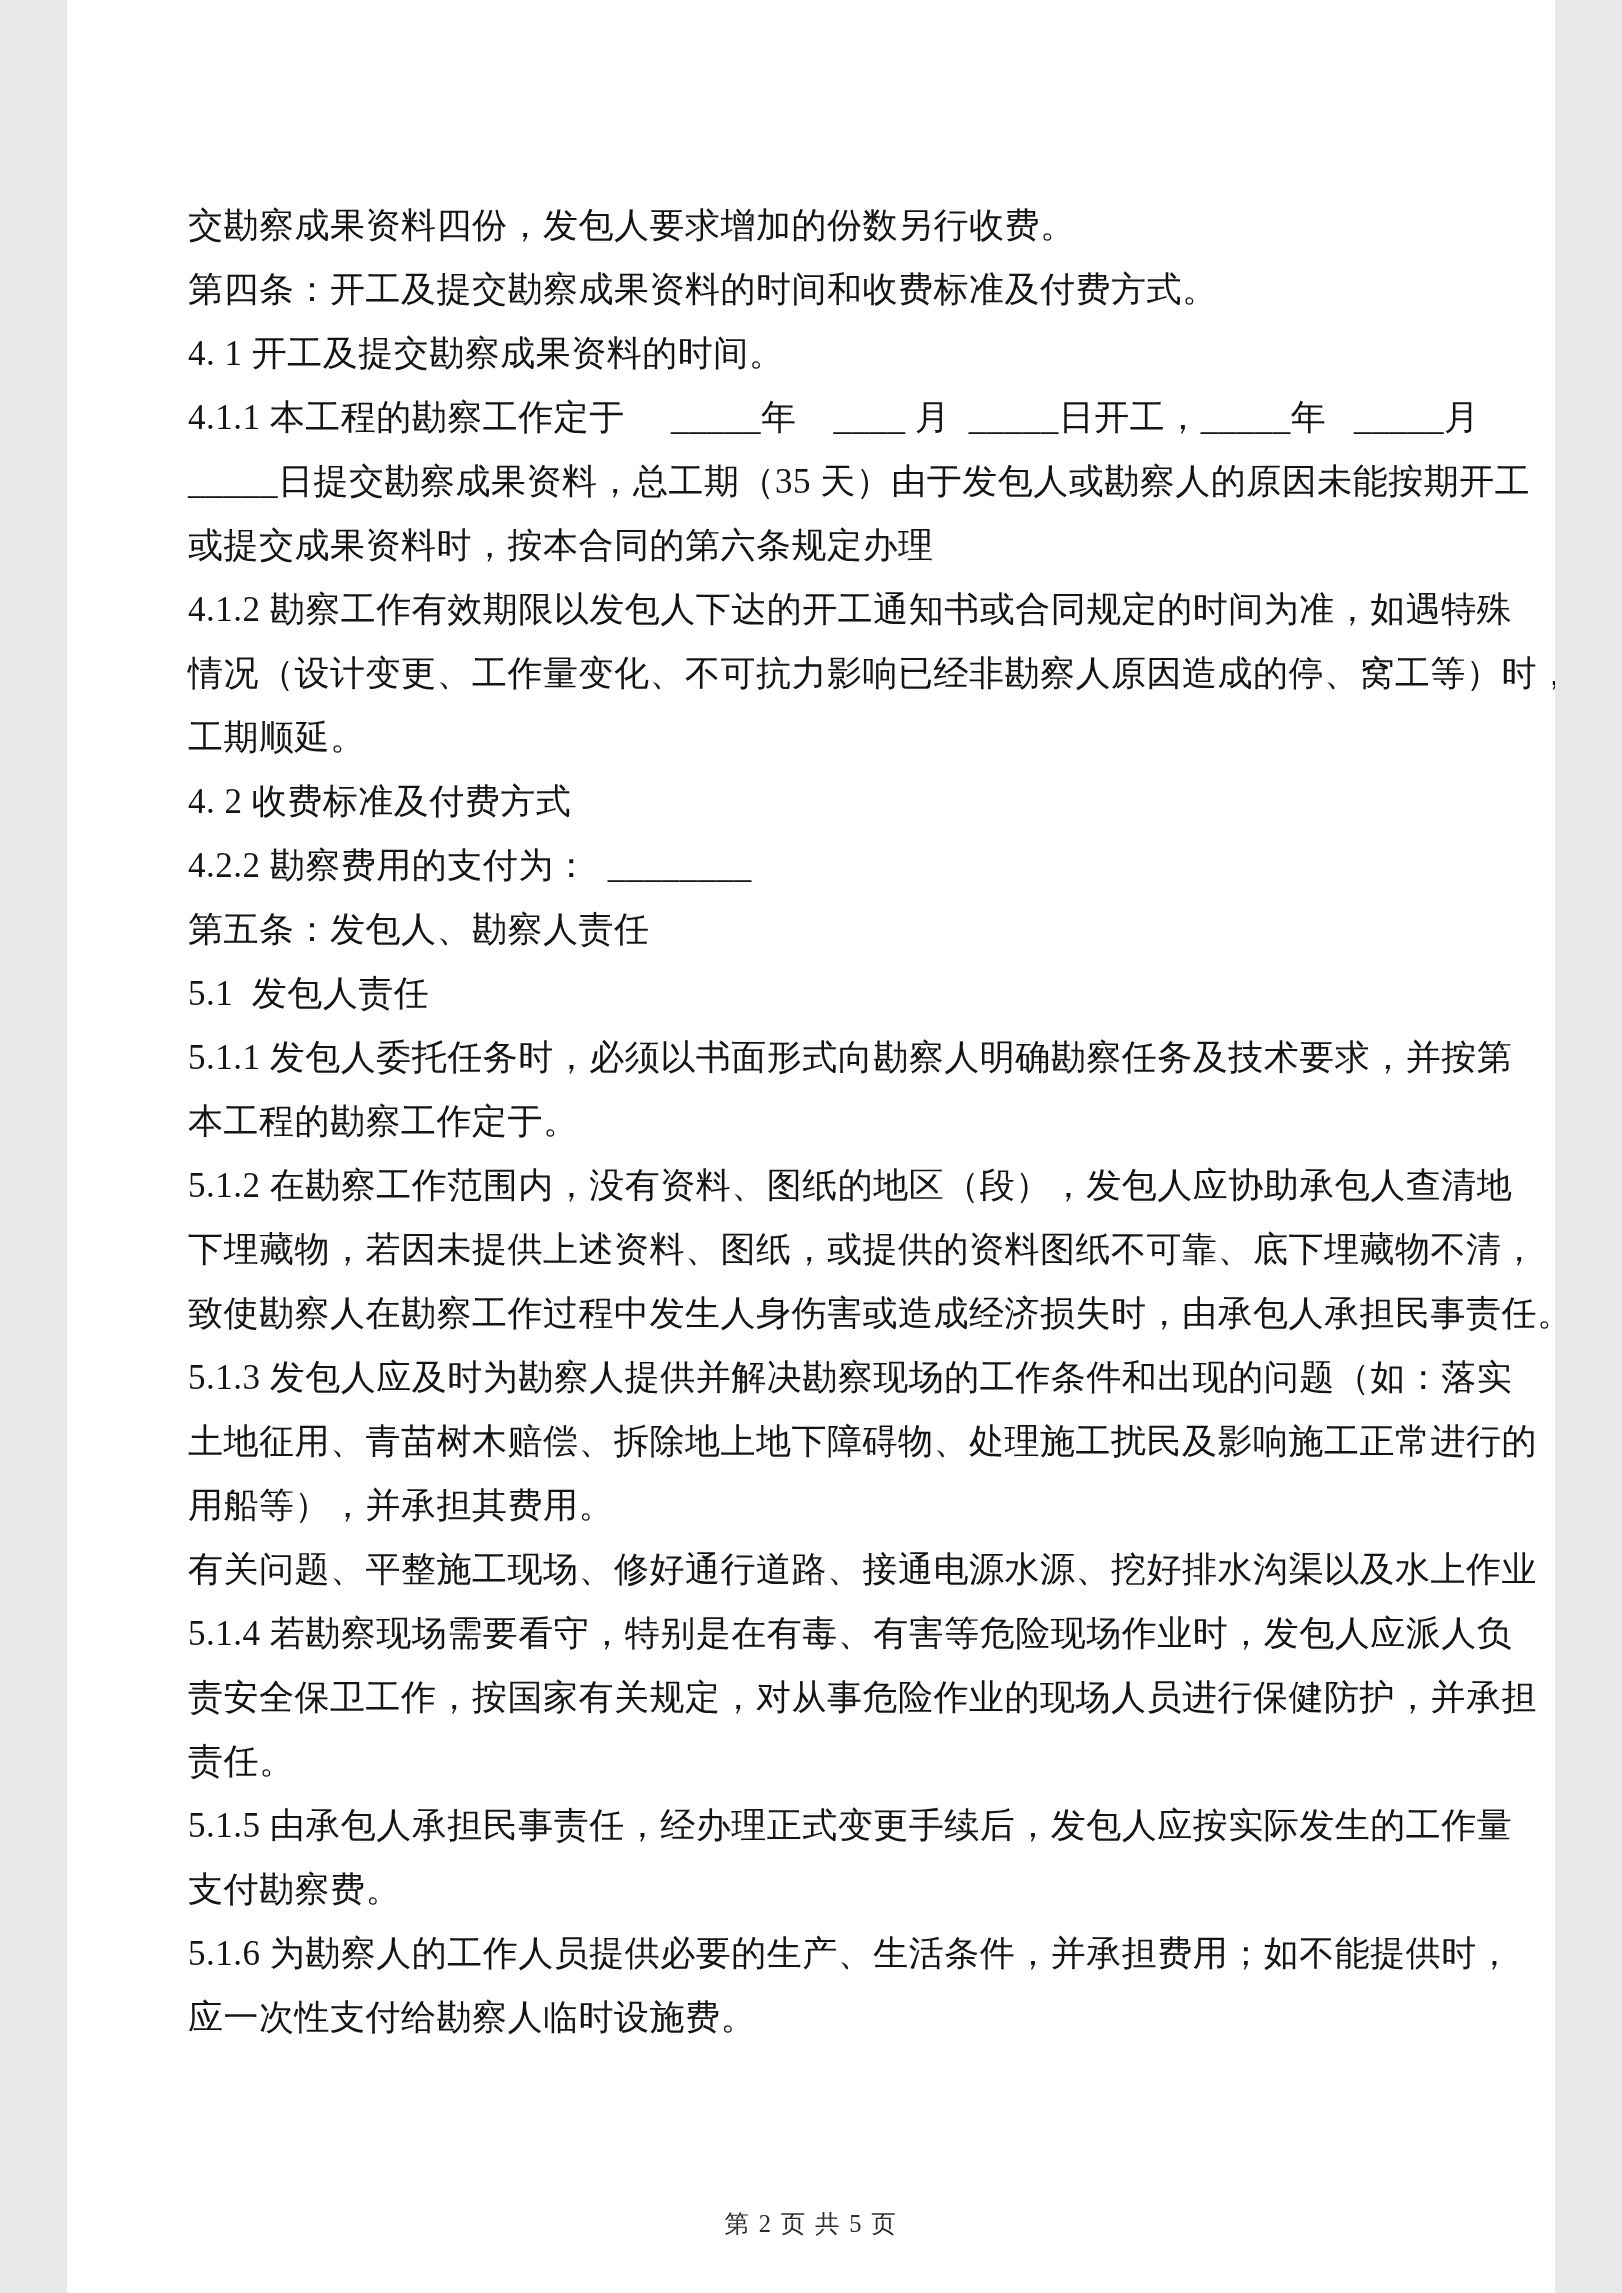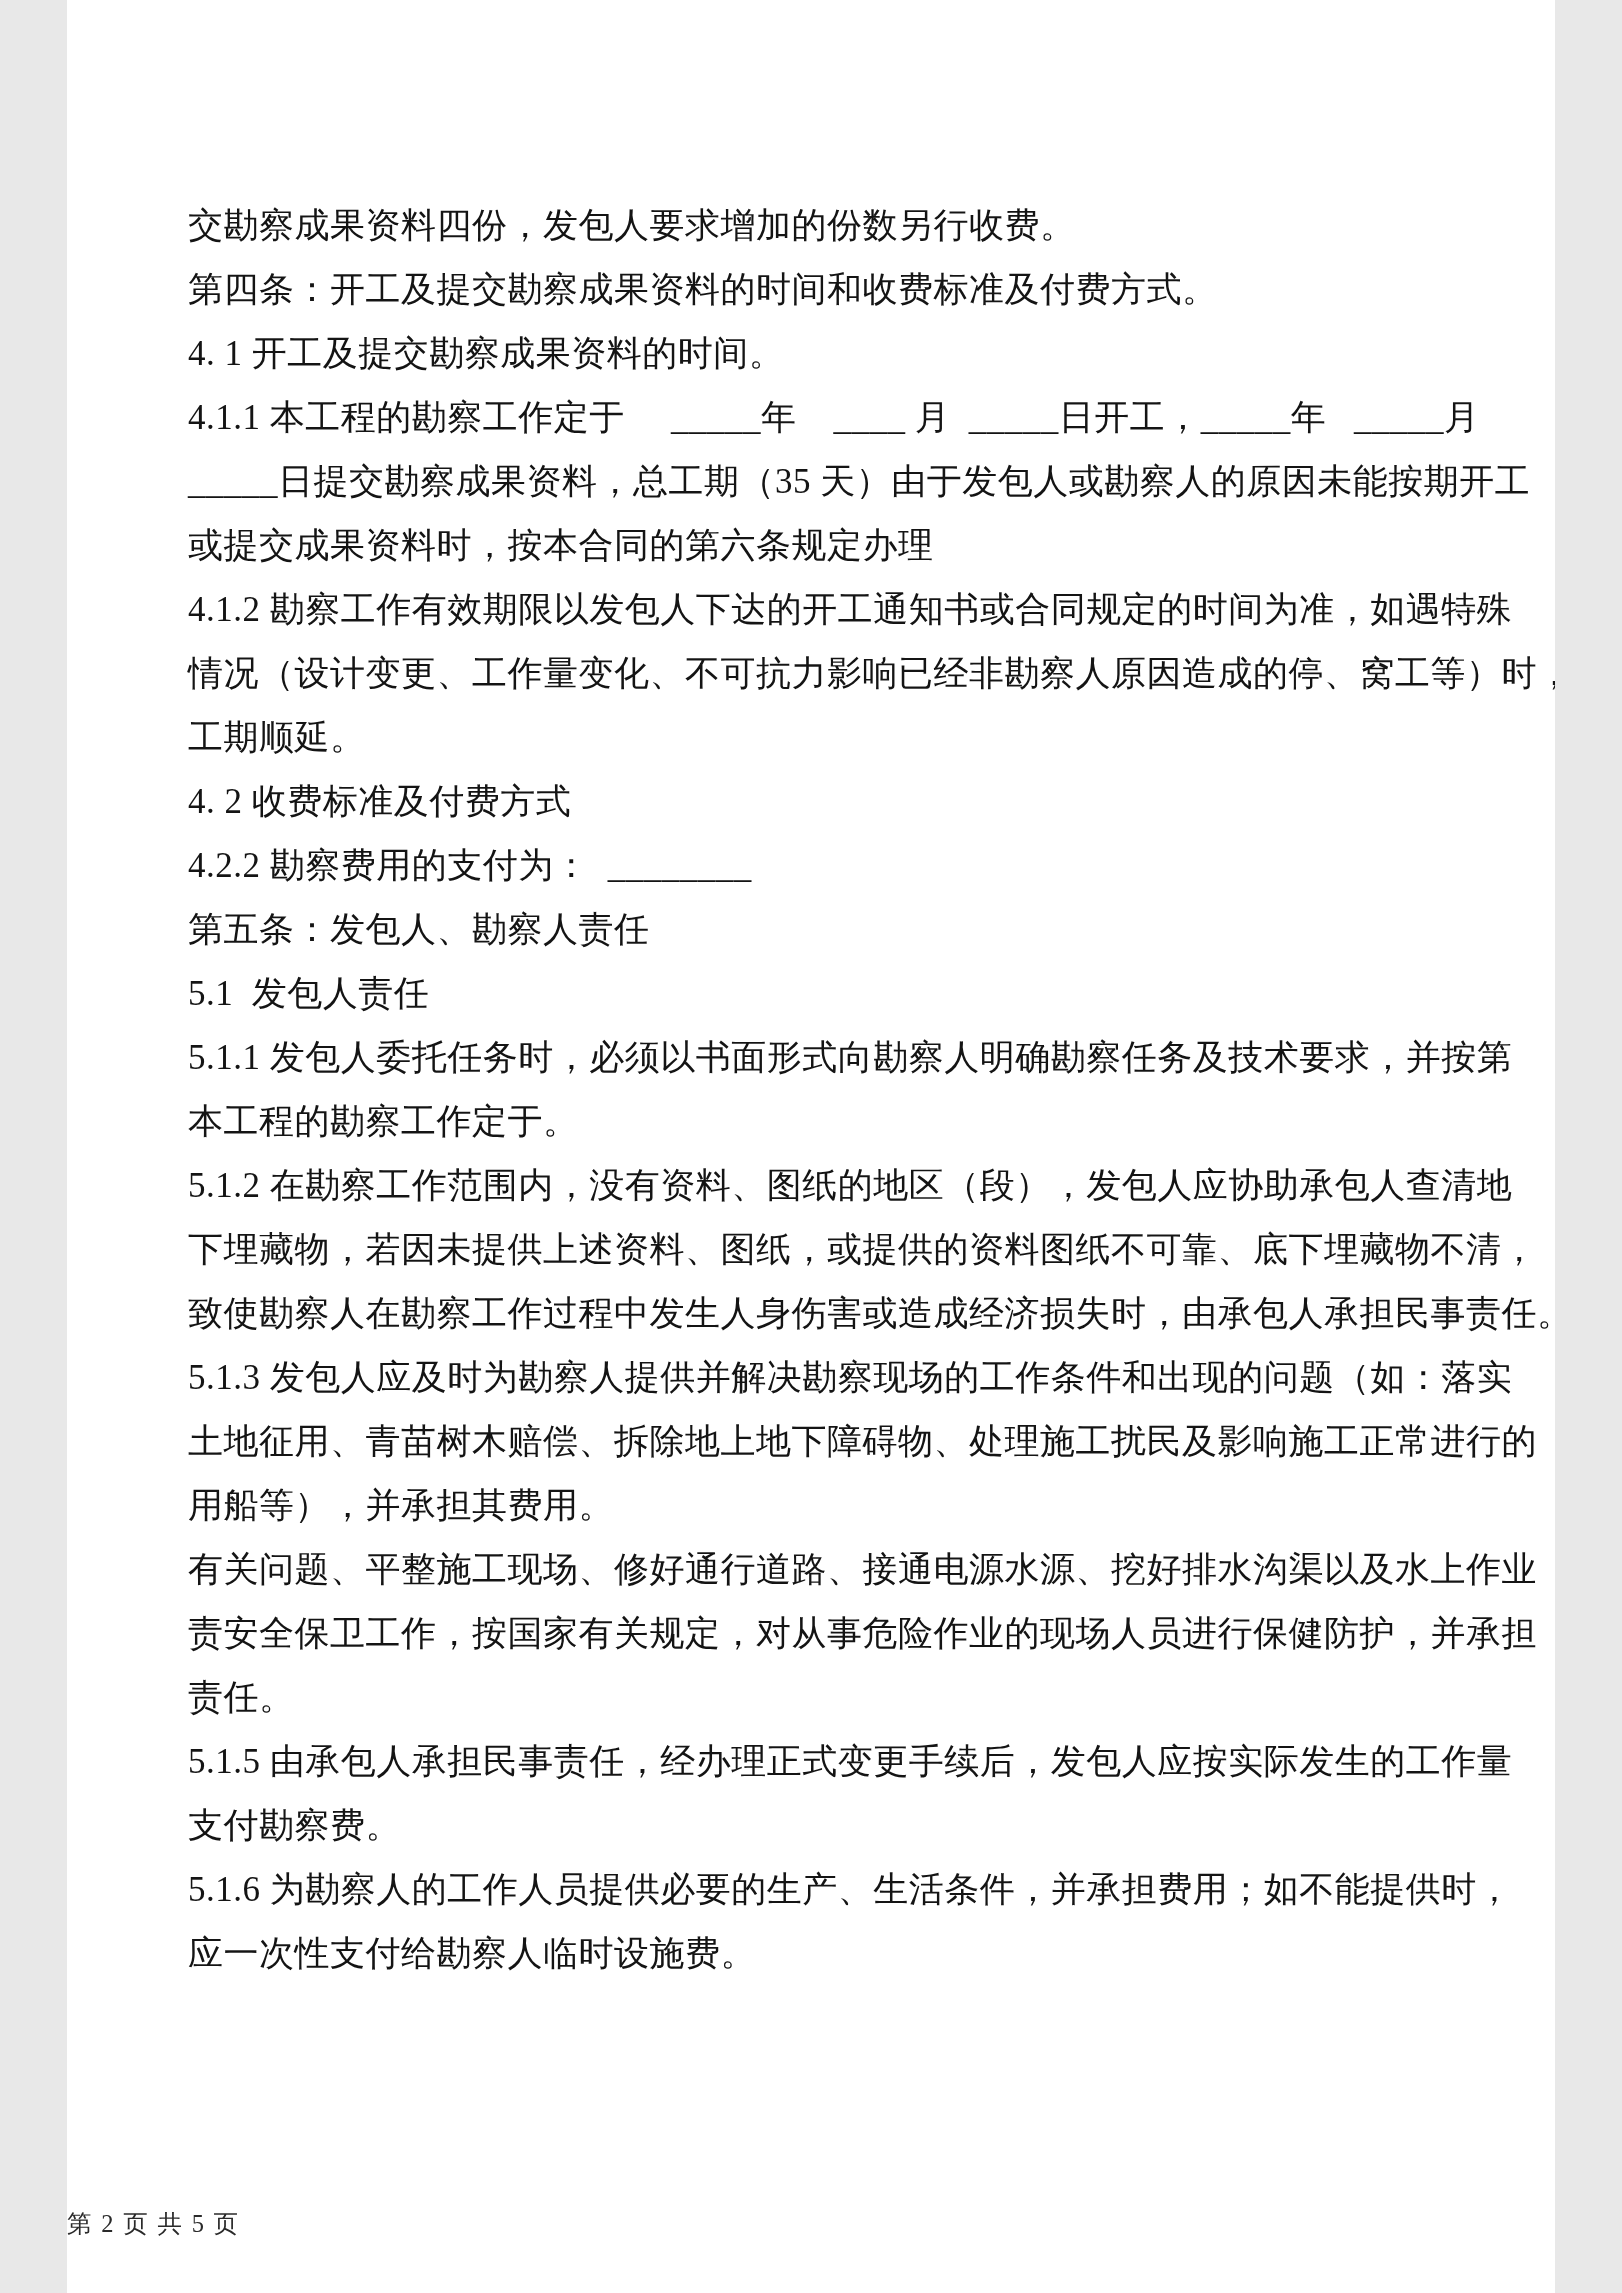--- a/index.html
+++ b/index.html
@@ -24,21 +24,21 @@
     line-height:64px;
     height:64px;
     letter-spacing:0.5px;
     white-space:pre;
   }
   .footer{
     position:absolute;
     left:0;
     top:2207px;
     width:100%;
-    text-align:left;
+    text-align:center;
     font-size:24.5px;
     letter-spacing:1.8px;
     color:#2a2a2a;
   }
 </style>
 </head>
 <body>
 
 <div class="page">
   <div class="content">
@@ -57,20 +57,21 @@
     <div class="line">5.1  发包人责任</div>
     <div class="line">5.1.1 发包人委托任务时，必须以书面形式向勘察人明确勘察任务及技术要求，并按第</div>
     <div class="line">本工程的勘察工作定于。</div>
     <div class="line">5.1.2 在勘察工作范围内，没有资料、图纸的地区（段），发包人应协助承包人查清地</div>
     <div class="line">下埋藏物，若因未提供上述资料、图纸，或提供的资料图纸不可靠、底下埋藏物不清，</div>
     <div class="line">致使勘察人在勘察工作过程中发生人身伤害或造成经济损失时，由承包人承担民事责任。</div>
     <div class="line">5.1.3 发包人应及时为勘察人提供并解决勘察现场的工作条件和出现的问题（如：落实</div>
     <div class="line">土地征用、青苗树木赔偿、拆除地上地下障碍物、处理施工扰民及影响施工正常进行的</div>
     <div class="line">用船等），并承担其费用。</div>
     <div class="line">有关问题、平整施工现场、修好通行道路、接通电源水源、挖好排水沟渠以及水上作业</div>
+    <div class="line">5.1.4 若勘察现场需要看守，特别是在有毒、有害等危险现场作业时，发包人应派人负</div>
     <div class="line">责安全保卫工作，按国家有关规定，对从事危险作业的现场人员进行保健防护，并承担</div>
     <div class="line">责任。</div>
     <div class="line">5.1.5 由承包人承担民事责任，经办理正式变更手续后，发包人应按实际发生的工作量</div>
     <div class="line">支付勘察费。</div>
     <div class="line">5.1.6 为勘察人的工作人员提供必要的生产、生活条件，并承担费用；如不能提供时，</div>
     <div class="line">应一次性支付给勘察人临时设施费。</div>
   </div>
   <div class="footer">第 2 页 共 5 页</div>
 </div>
 

